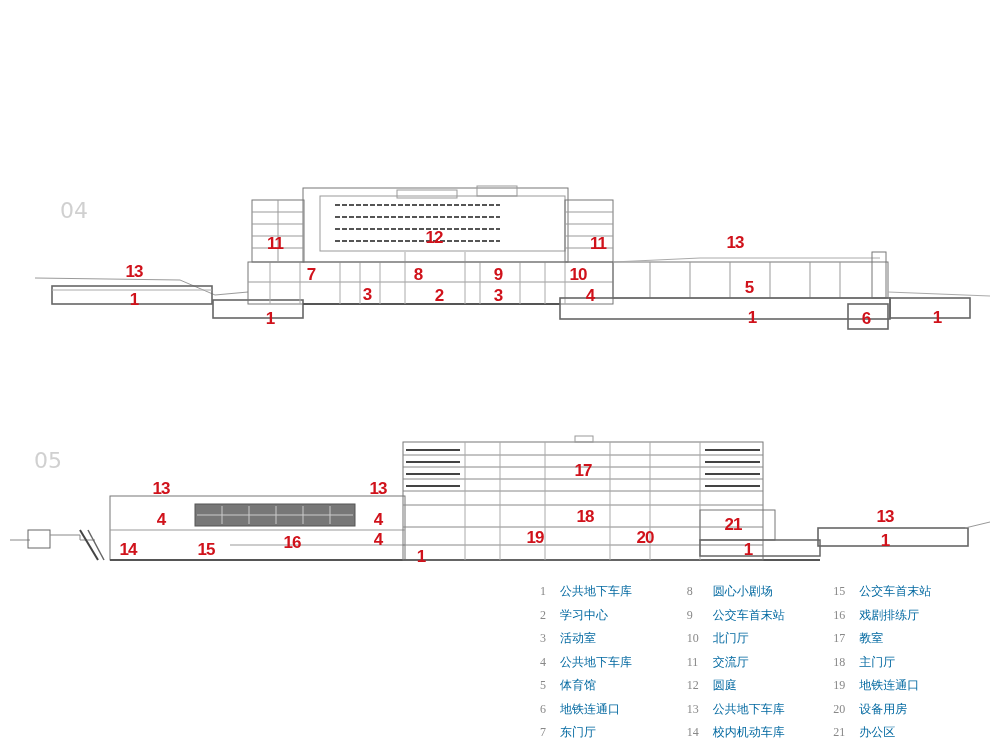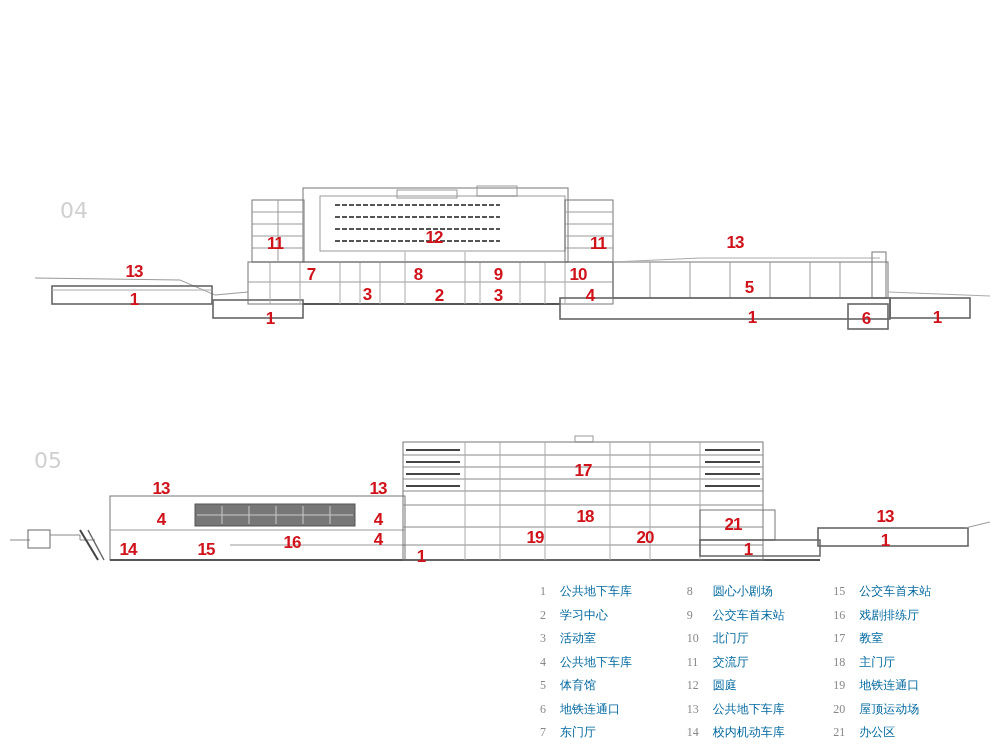--- a/index.html
+++ b/index.html
@@ -280,21 +280,21 @@
         <div class="legend-item">
           <span class="legend-num">18</span>
           <span class="legend-text">主门厅</span>
         </div>
         <div class="legend-item">
           <span class="legend-num">19</span>
           <span class="legend-text">地铁连通口</span>
         </div>
         <div class="legend-item">
           <span class="legend-num">20</span>
-          <span class="legend-text">屋顶运动场</span>
+          <span class="legend-text">设备用房</span>
         </div>
         <div class="legend-item">
           <span class="legend-num">21</span>
           <span class="legend-text">办公区</span>
         </div>
       </div>
   </div>
 </div>
 
 </body></html>

